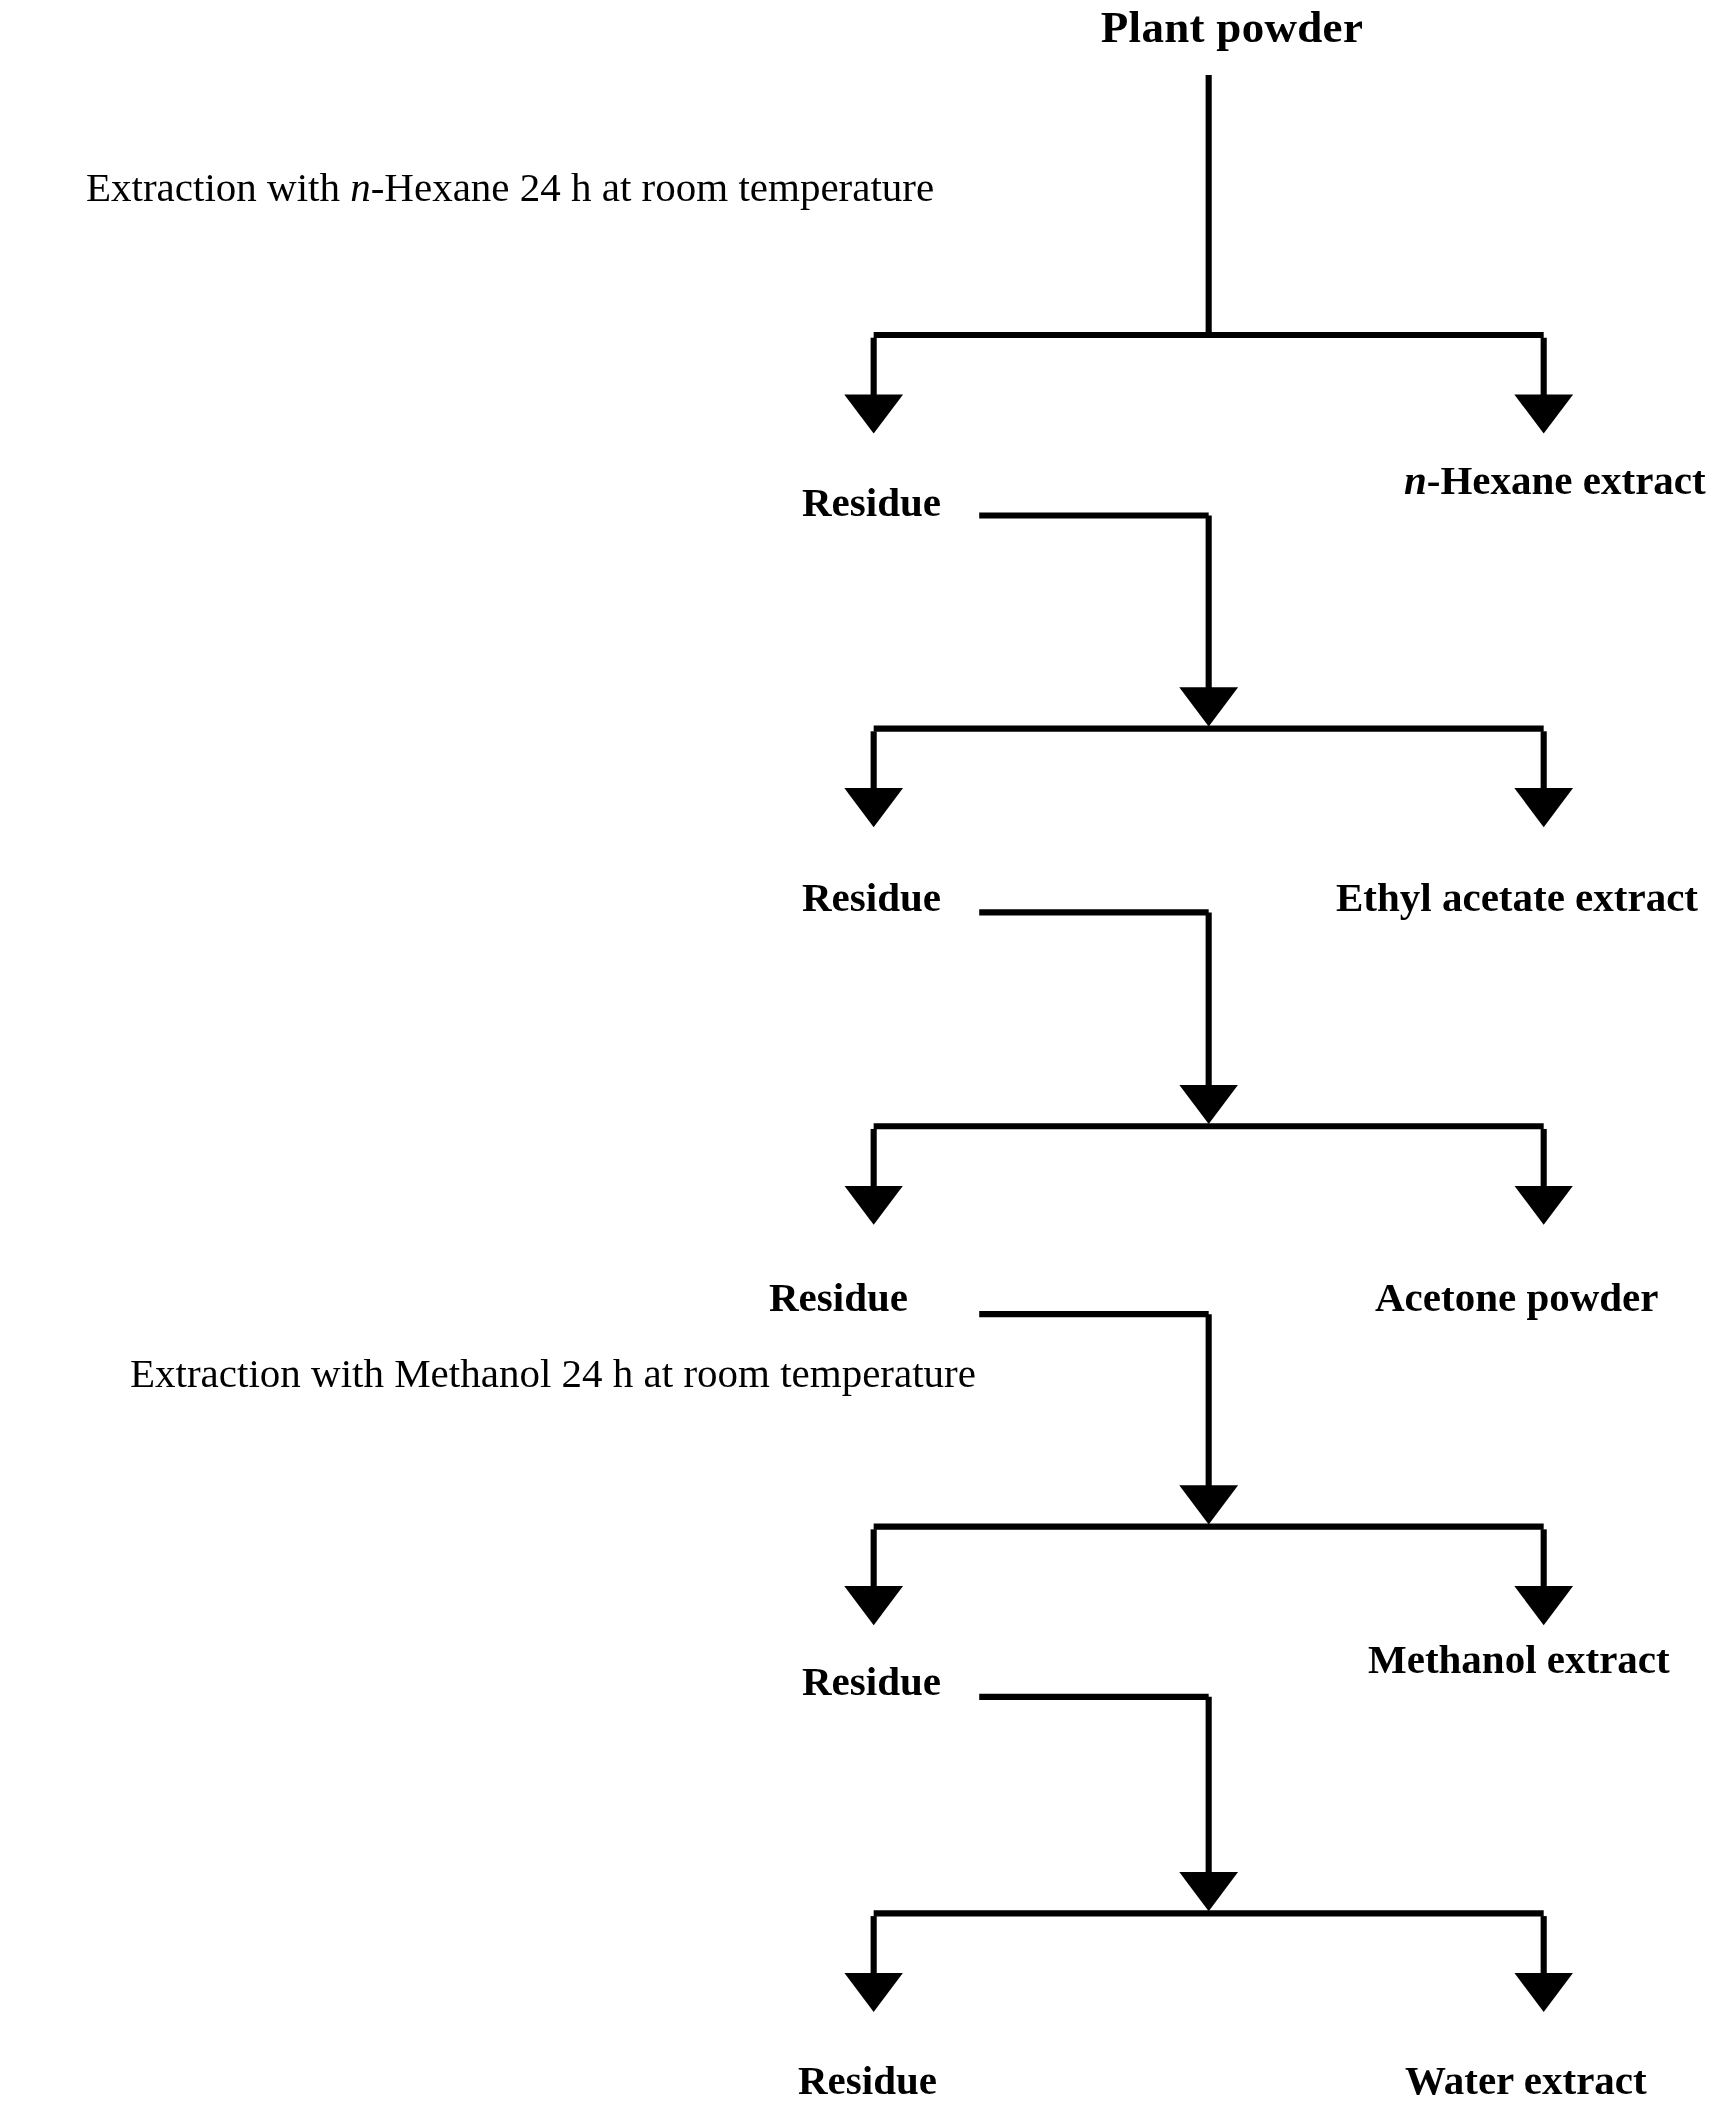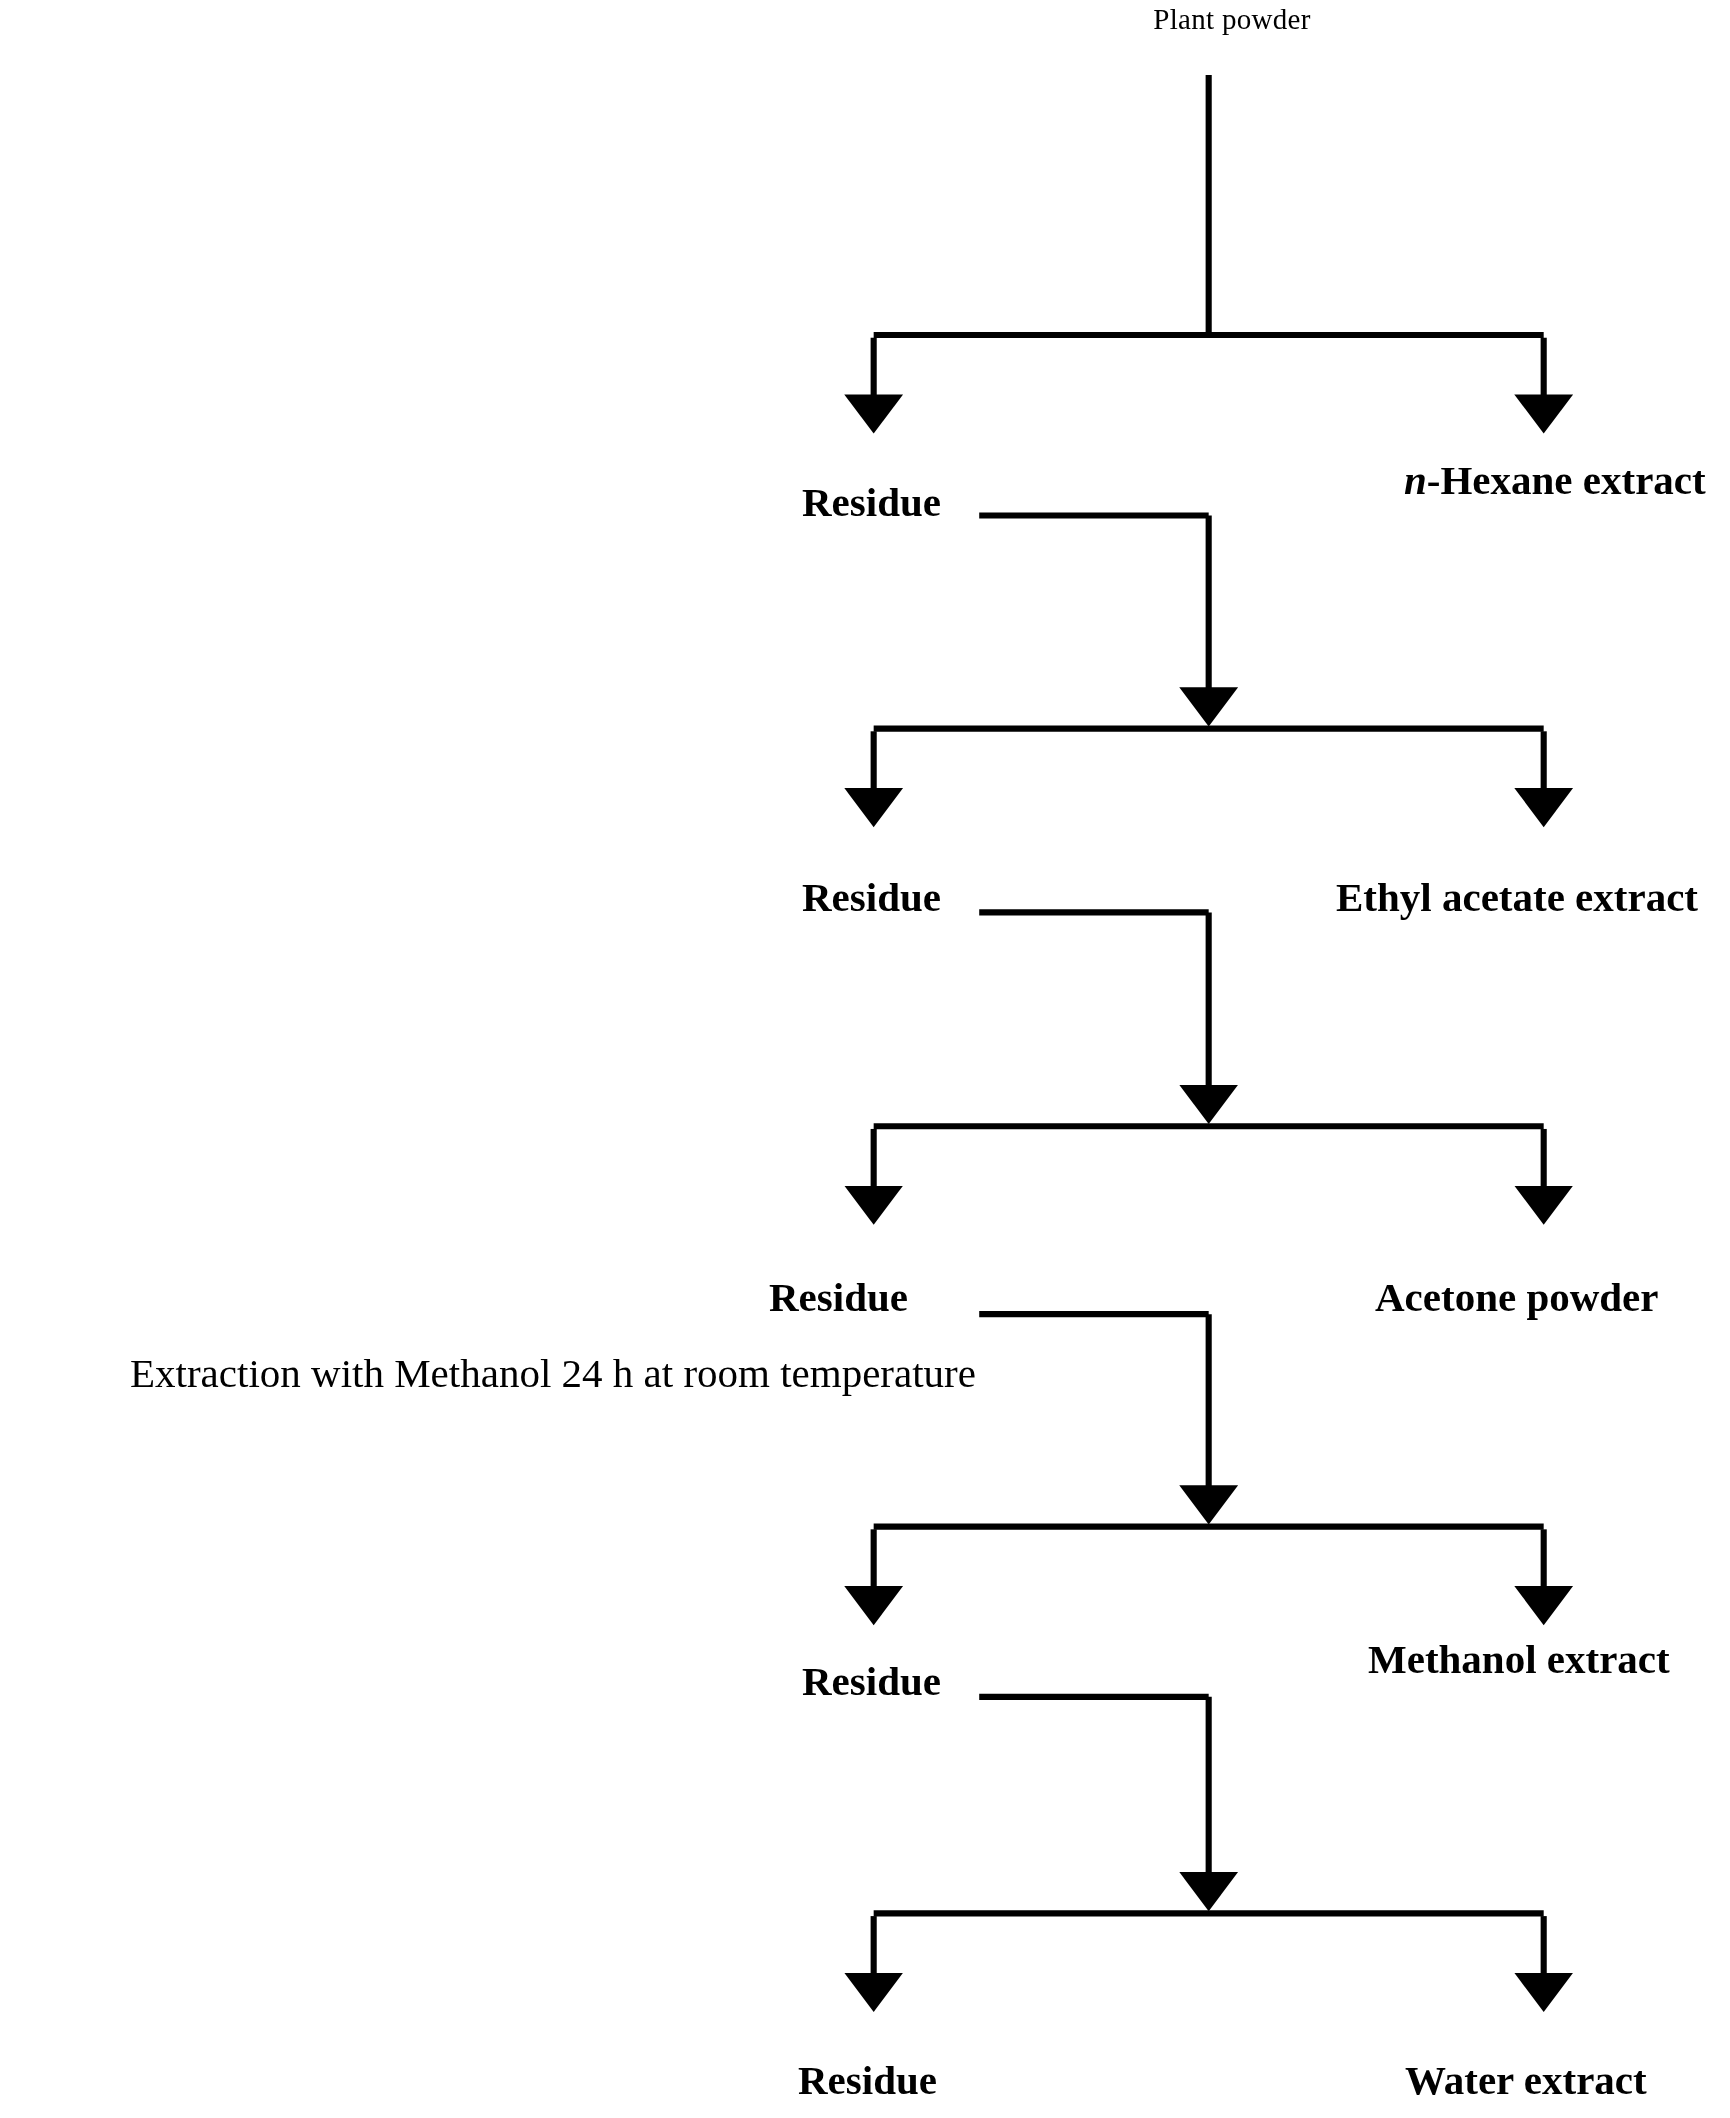--- a/index.html
+++ b/index.html
@@ -25,22 +25,22 @@
     height: 2119px;
   }
   .lbl {
     position: absolute;
     color: #000000;
     white-space: nowrap;
     font-family: "Liberation Serif", "DejaVu Serif", serif;
     line-height: 1.0;
   }
   .title-label {
-    font-size: 29px;
-    font-weight: normal;
+    font-size: 45px;
+    font-weight: bold;
     letter-spacing: 0.3px;
   }
   .step-label {
     font-size: 41px;
     font-weight: normal;
   }
   .node-label {
     font-size: 41px;
     font-weight: bold;
   }
@@ -96,20 +96,21 @@
 
       <line x1="1283" y1="2810" x2="2267" y2="2810"></line>
       <line x1="1283" y1="2814" x2="1283" y2="2908" marker-end="url(#arrow)"></line>
       <line x1="2267" y1="2814" x2="2267" y2="2908" marker-end="url(#arrow)"></line>
 
     </g>
   </svg>
 
   <div class="lbl title-label center-x" style="left:1232px; top:5.4px;">Plant powder</div>
 
+  <div class="lbl step-label" style="left:86px; top:167px;"><span>Extraction with </span><span class="ital">n</span><span>-Hexane</span><span> 24 h at room temperature</span></div>
 
   <div class="lbl node-label" style="left:802px; top:482px;">Residue</div>
 
   <div class="lbl node-label" style="left:1404px; top:460px;"><span class="ital">n</span><span>-Hexane extract</span></div>
 
 
   <div class="lbl node-label" style="left:802px; top:877px;">Residue</div>
 
   <div class="lbl node-label" style="left:1336px; top:877px;">Ethyl acetate extract</div>
 

